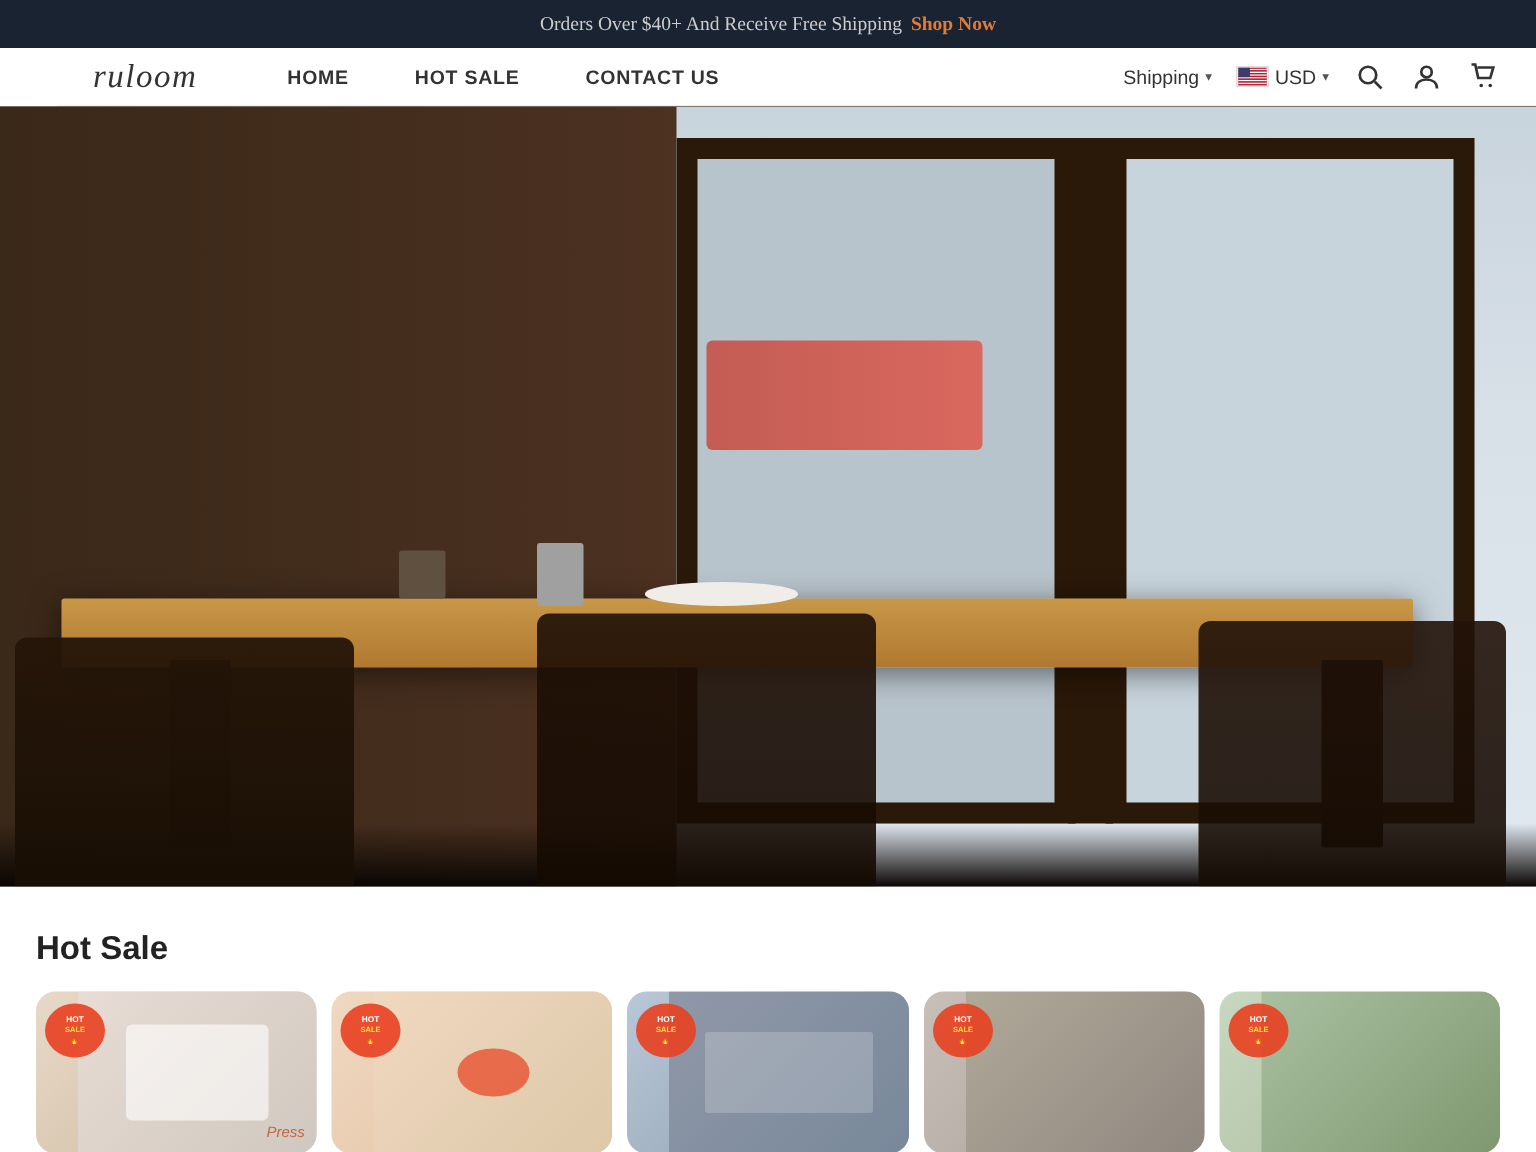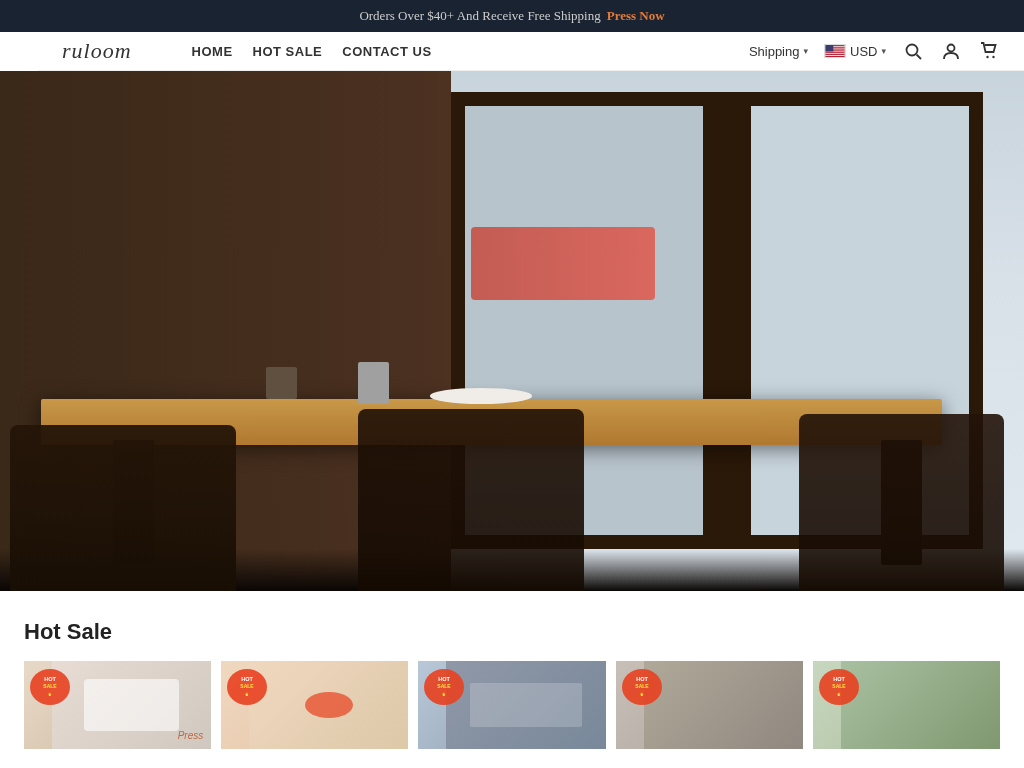--- a/index.html
+++ b/index.html
@@ -37,21 +37,21 @@
       font-family: Georgia, serif;
       font-size: 22px;
       color: #333;
       font-style: italic;
       letter-spacing: 1px;
       margin-right: 60px;
       flex-shrink: 0;
     }
     .nav {
       display: flex;
-      gap: 20px;
+      gap: 44px;
       flex: 1;
     }
     .nav a {
       text-decoration: none;
       color: #333;
       font-size: 13px;
       font-weight: 600;
       letter-spacing: 0.5px;
     }
     .header-right {
@@ -103,41 +103,41 @@
       color: #222;
       margin-bottom: 16px;
     }
     .product-grid {
       display: flex;
       gap: 10px;
     }
     .product-card {
       flex: 1;
       min-width: 0;
-      border-radius: 0;
+      border-radius: 13px;
       overflow: hidden;
       background: #eee;
       position: relative;
-      height: 88px;
+      height: 108px;
       padding-left: 28px;
     }
 
     
     .card-1 { background: linear-gradient(135deg, #e8d8c8, #c8b898); }
     .card-2 { background: linear-gradient(135deg, #f0d8c0, #e0c0a0); }
     .card-3 { background: linear-gradient(135deg, #b8c8d8, #8898a8); }
     .card-4 { background: linear-gradient(135deg, #c8c0b8, #a8a098); }
     .card-5 { background: linear-gradient(135deg, #c8d8c0, #a8b898); }
   </style>
 </head>
 <body>
 
 <div class="announcement-bar">
   <span>Orders Over $40+ And Receive Free Shipping</span>
-  <a href="#">Press Now</a>
+  <a href="#">Shop Now</a>
 </div>
 
 <header class="header">
   <div class="logo">ruloom</div>
 
   <nav class="nav">
     <a href="#">HOME</a>
     <a href="#">HOT SALE</a>
     <a href="#">CONTACT US</a>
   </nav>

